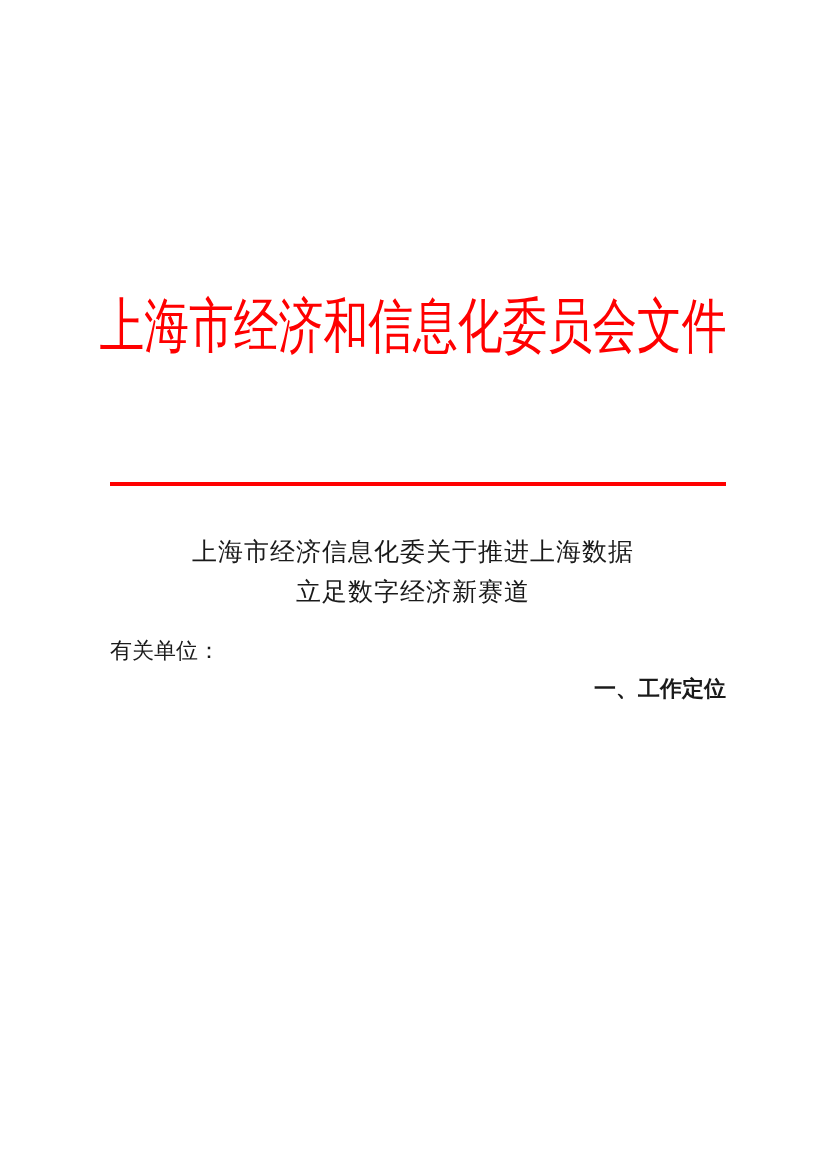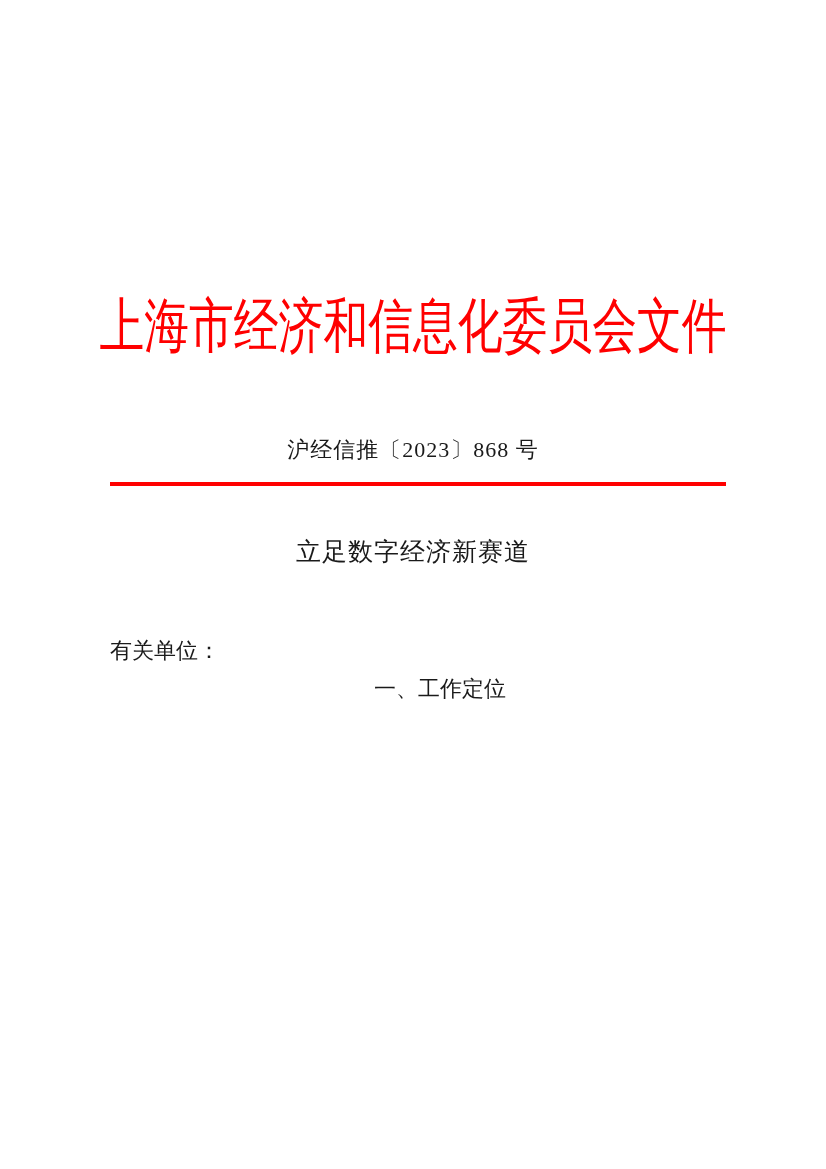--- a/index.html
+++ b/index.html
@@ -69,45 +69,45 @@
   .para {
     margin: 0;
     text-align: justify;
     text-justify: inter-ideograph;
   }
   .para.indent {
     text-indent: 2em;
   }
   .para.heading {
     font-family: "Liberation Sans", "DejaVu Sans", sans-serif;
-    font-weight: normal;
-    text-align: center;
+    font-weight: bold;
+    text-align: right;
   }
   .page-number {
     position: absolute;
     top: 1021px;
     right: 102px;
     font-size: 19px;
     line-height: 24px;
     letter-spacing: 3px;
     white-space: nowrap;
   }
 </style>
 </head>
 <body>
 
 <div class="page">
 
   <div class="agency-title">上海市经济和信息化委员会文件</div>
 
-  <div class="doc-number">沪经信推〔2023〕868 号</div>
 
   <div class="red-rule"></div>
 
   <div class="doc-title">
+    <div>上海市经济信息化委关于推进上海数据</div>
     <div>立足数字经济新赛道</div>
   </div>
 
   <div class="doc-body" id="body-container">
       <div class="para plain">有关单位：</div>
       <div class="para heading indent">一、工作定位</div>
     </div>
 
   <div class="page-number">— 1 —</div>
 

